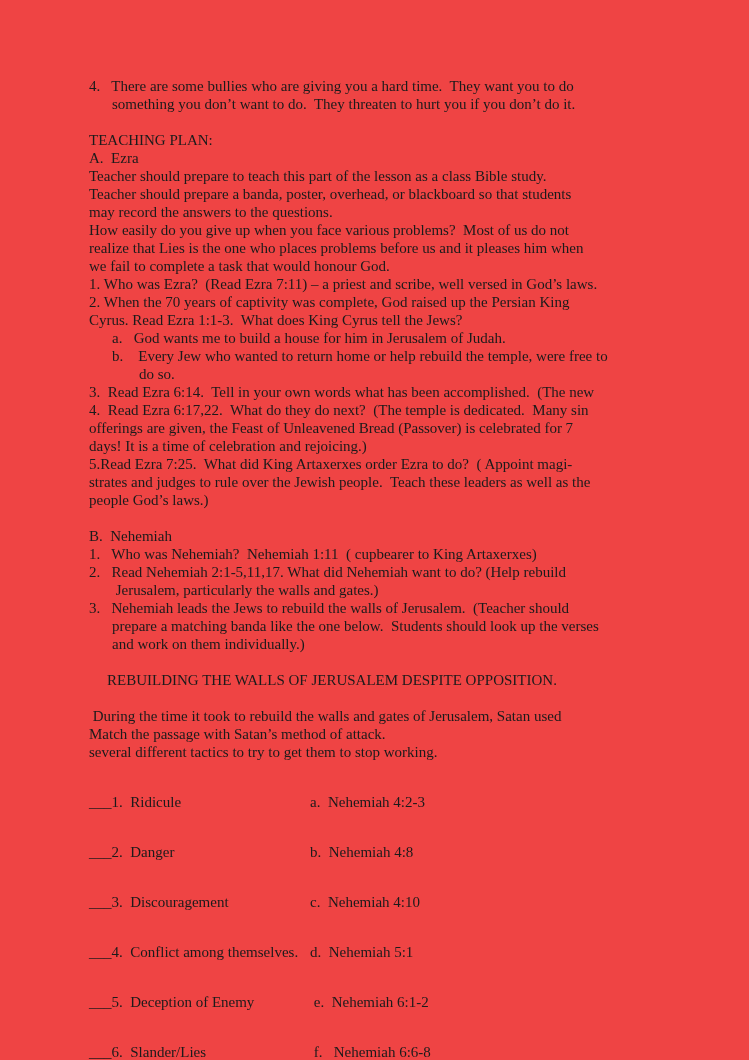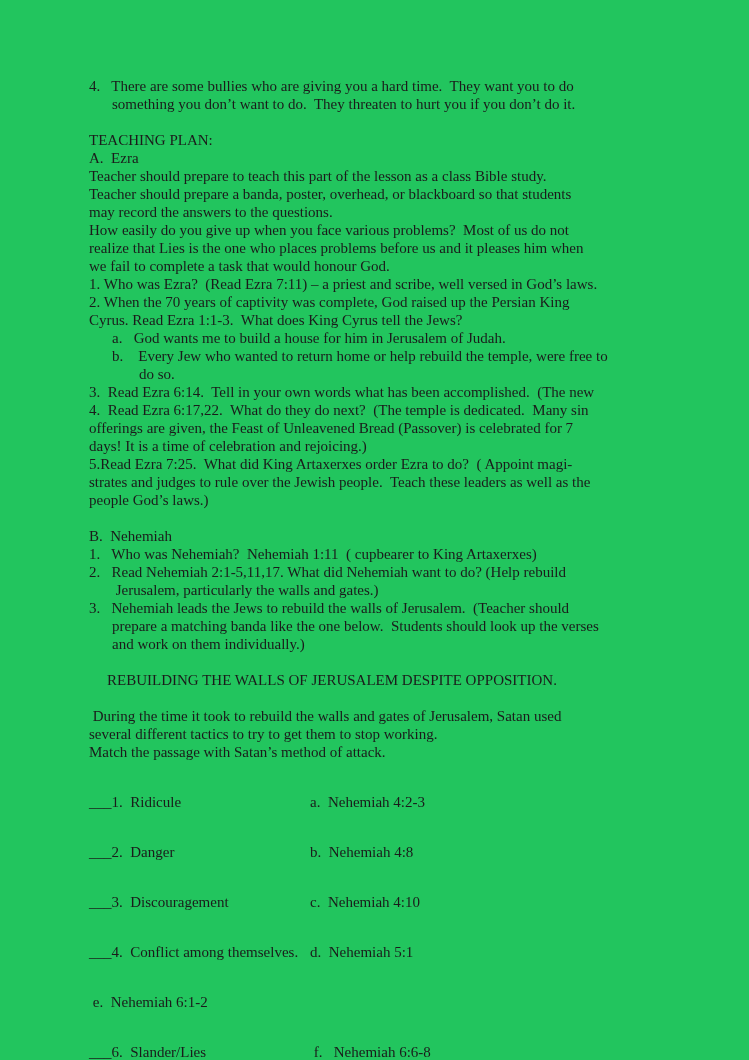--- a/index.html
+++ b/index.html
@@ -4,21 +4,21 @@
 <style>
   html, body {
     margin: 0;
     padding: 0;
     background: #ffffff;
   }
   .page {
     position: relative;
     width: 749px;
     height: 1060px;
-    background: #22c55e;
+    background: #ef4444;
     overflow: hidden;
     font-family: "Liberation Serif", "DejaVu Serif", serif;
     color: #1b1b1b;
   }
   .content {
     position: absolute;
     top: 77px;
     left: 89px;
     width: 600px;
   }
@@ -91,41 +91,42 @@
         <div class="line ind-0">1.   Who was Nehemiah?  Nehemiah 1:11  ( cupbearer to King Artaxerxes)</div>
         <div class="line ind-0">2.   Read Nehemiah 2:1-5,11,17. What did Nehemiah want to do? (Help rebuild</div>
         <div class="line ind-1"> Jerusalem, particularly the walls and gates.)</div>
         <div class="line ind-0">3.   Nehemiah leads the Jews to rebuild the walls of Jerusalem.  (Teacher should</div>
         <div class="line ind-1">prepare a matching banda like the one below.  Students should look up the verses</div>
         <div class="line ind-1">and work on them individually.)</div>
         <div class="line ind-0"></div>
         <div class="line ind-title">REBUILDING THE WALLS OF JERUSALEM DESPITE OPPOSITION.</div>
         <div class="line ind-0"></div>
         <div class="line ind-0"> During the time it took to rebuild the walls and gates of Jerusalem, Satan used</div>
+        <div class="line ind-0">Match the passage with Satan’s method of attack.</div>
         <div class="line ind-0">several different tactics to try to get them to stop working.</div>
-        <div class="line ind-0">Match the passage with Satan’s method of attack.</div>
       </div>
     <div>
         <div class="match-row">
           <span class="match-left">___1.  Ridicule</span>
           <span class="match-right">a.  Nehemiah 4:2-3</span>
         </div>
         <div class="match-row">
           <span class="match-left">___2.  Danger</span>
           <span class="match-right">b.  Nehemiah 4:8</span>
         </div>
         <div class="match-row">
           <span class="match-left">___3.  Discouragement</span>
           <span class="match-right">c.  Nehemiah 4:10</span>
         </div>
         <div class="match-row">
           <span class="match-left">___4.  Conflict among themselves.</span>
           <span class="match-right">d.  Nehemiah 5:1</span>
         </div>
         <div class="match-row">
+          <span class="match-left">___5.  Deception of Enemy</span>
           <span class="match-right"> e.  Nehemiah 6:1-2</span>
         </div>
         <div class="match-row">
           <span class="match-left">___6.  Slander/Lies</span>
           <span class="match-right"> f.   Nehemiah 6:6-8</span>
         </div>
       </div>
     <div class="page-number">104</div>
   </div>
 </div>

